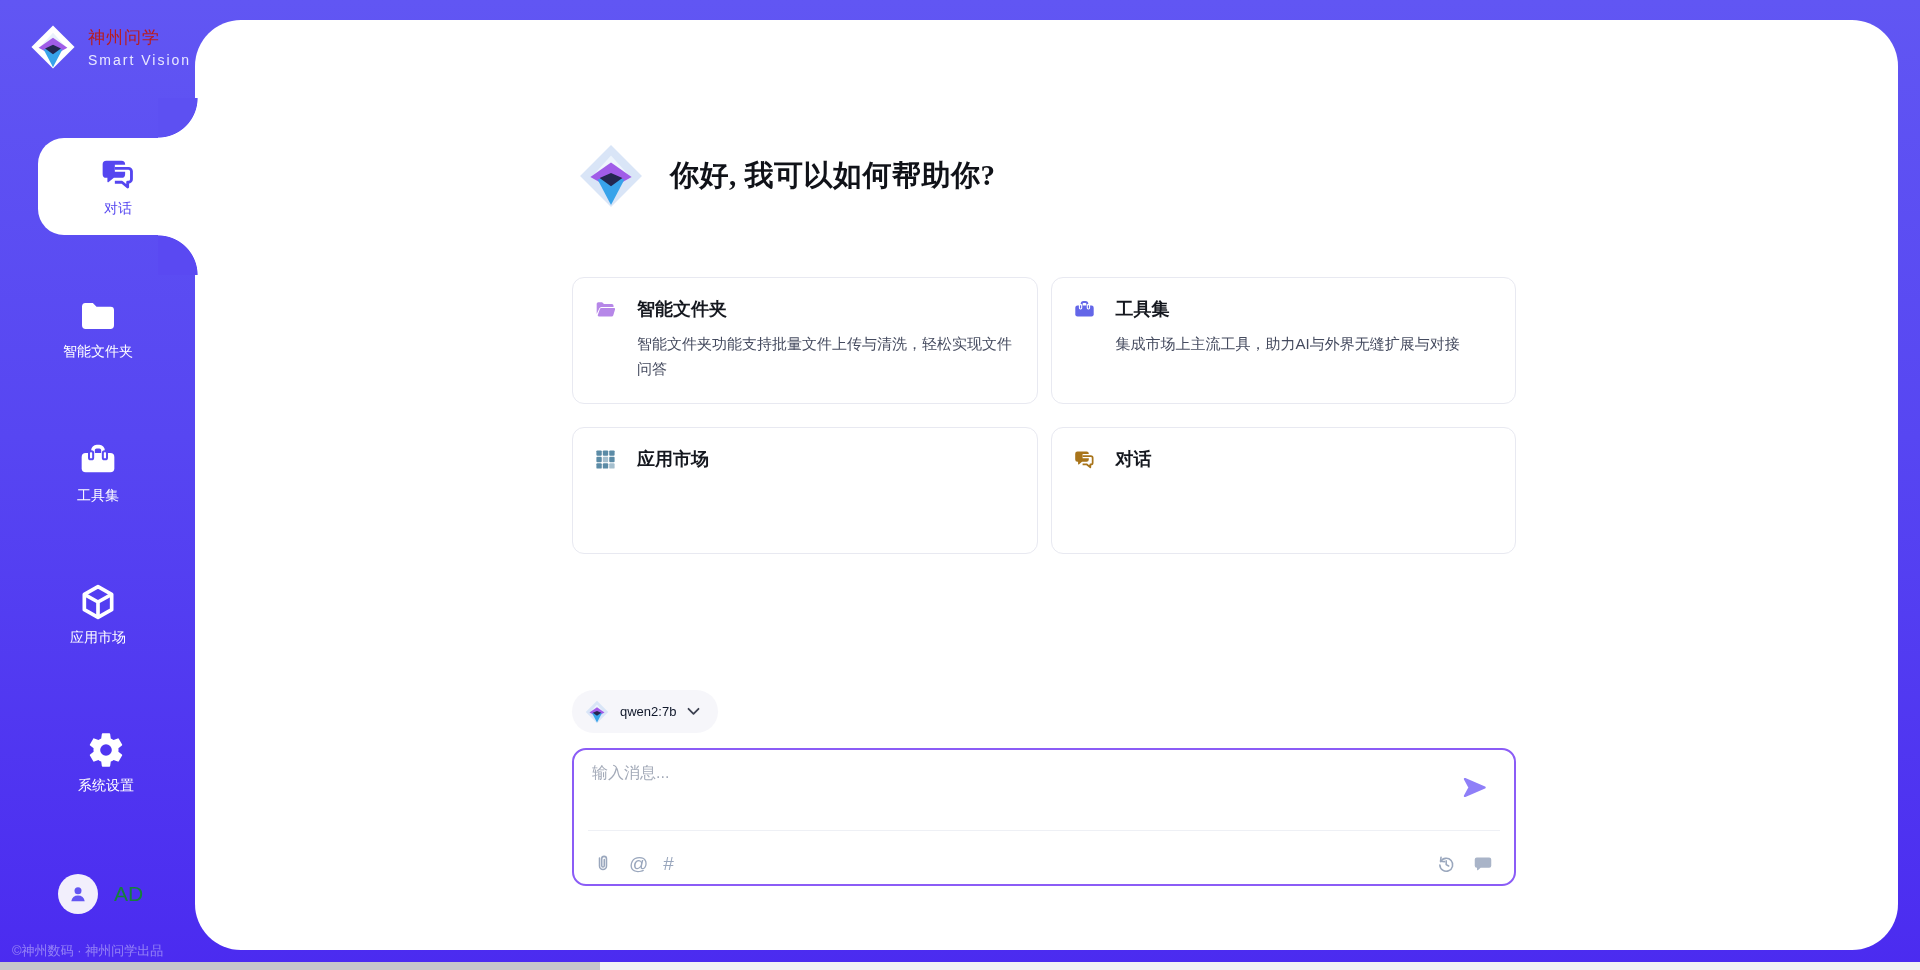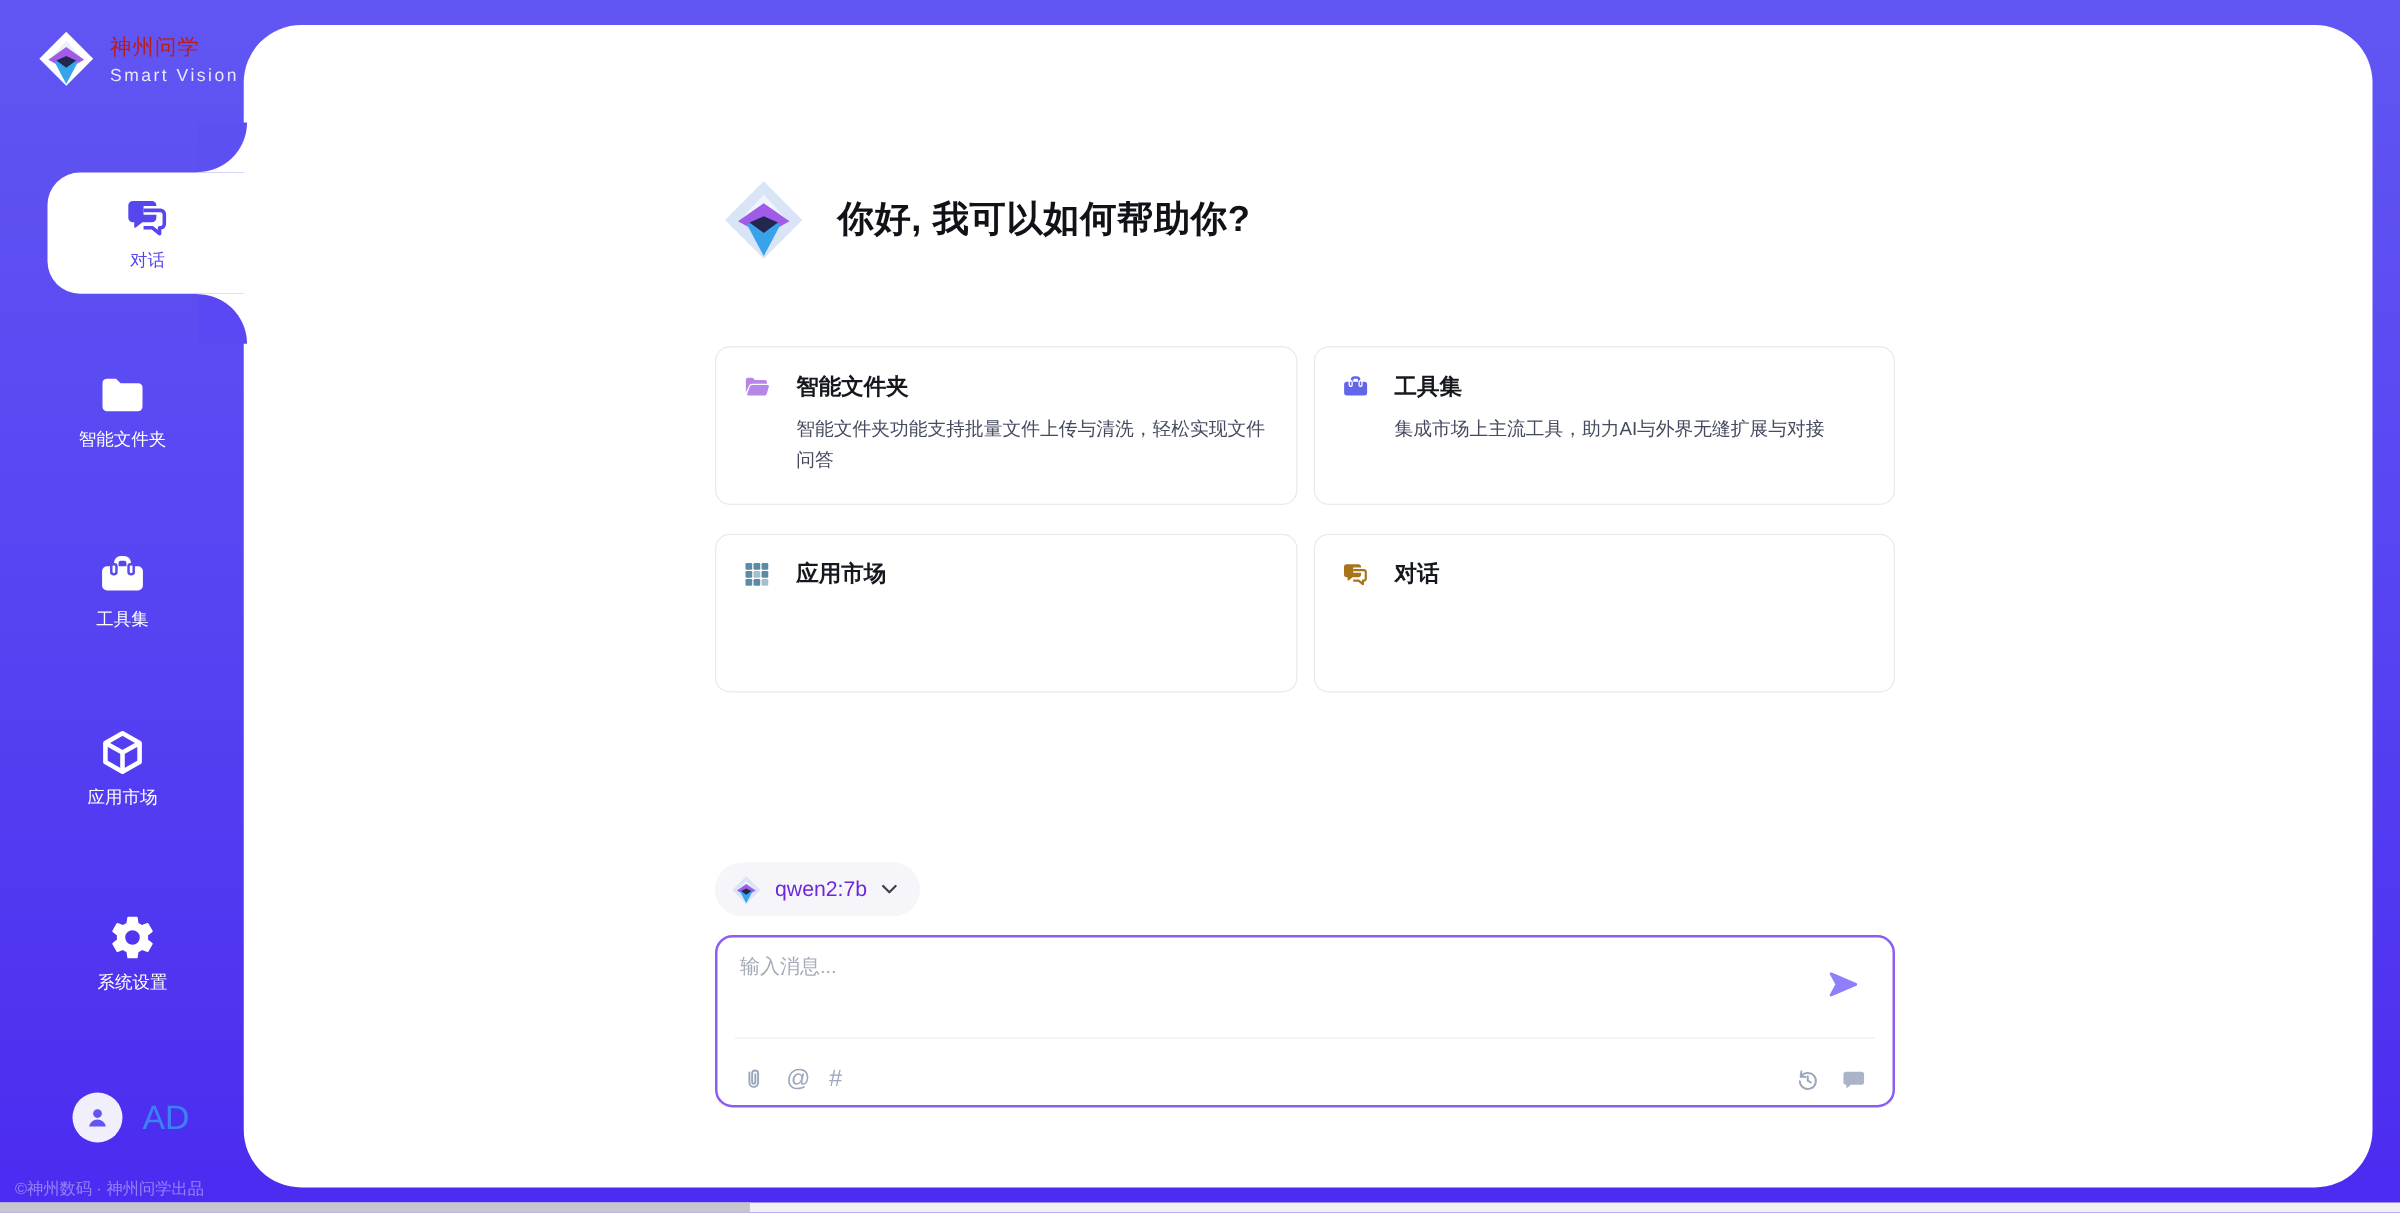--- a/index.html
+++ b/index.html
@@ -38,45 +38,45 @@
     display:flex; flex-direction:column; align-items:center; gap:7px; cursor:pointer; z-index:3; }
   .nav-label { font-size:14px; color:#ffffff; }
   .nav-ico { width:40px; height:40px; line-height:0; }
   .nav-ico svg { width:100%; height:100%; }
   .ni-2 { top:296px; } .ni-3 { top:440px; } .ni-4 { top:582px; } .ni-5 { top:730px;padding-left:16px; }
 
   .user-row { position:absolute; left:58px; top:874px; display:flex; align-items:center; gap:16px; z-index:3; cursor:pointer; }
   .avatar { width:40px; height:40px; border-radius:50%; background:#f2effc;
     display:flex; align-items:center; justify-content:center; }
   .avatar svg { width:24px; height:24px; }
-  .user-name { color:#3b82f6; font-size:27px; }
+  .user-name { color:#15803d; font-size:21px; }
 
   .footer { position:absolute; left:12px; top:942px; z-index:3;
     color:rgba(255,255,255,0.40); font-size:13px; white-space:nowrap; }
 
   
   .hero { position:absolute; left:578px; top:143px; display:flex; align-items:center; gap:26px; }
-  .greeting { font-size:29px; font-weight:800; color:#101218; letter-spacing:0.5px; }
+  .greeting { font-size:29px; font-weight:800; color:#101218; letter-spacing:0.5px;font-family:Liberation Serif, serif; }
 
   
   .cards { position:absolute; left:572px; top:277px; width:944px;
     display:grid; grid-template-columns:1fr 1fr; column-gap:13px; row-gap:23px; }
   .card { height:127px; background:#fff; border:1px solid #e8e9f1; border-radius:12px;
     padding:19px 24px 0 21px; cursor:pointer; }
   .card-head { display:flex; align-items:center; gap:20px; }
   .card-ico { width:23px; height:23px; line-height:0; }
   .card-ico svg { width:100%; height:100%; }
   .card-title { font-size:18px; font-weight:700; color:#15181f; }
   .card-desc { margin:10px 0 0 43px; font-size:15px; color:#454b5f; line-height:25px; }
 
   
   .model-pill { position:absolute; left:572px; top:690px; height:43px;
     display:inline-flex; align-items:center; gap:11px; padding:0 18px 0 13px;
     background:#f6f6fa; border-radius:22px; cursor:pointer; }
-  .model-name { font-size:17px; color:#6d28d9; }
+  .model-name { font-size:13px; color:#0f172a; }
   .chevron { width:13px; height:9px; line-height:0; }
 
   
   .composer { position:absolute; left:572px; top:748px; width:944px; height:138px;
     background:#fff; border:2px solid #8b5cf6; border-radius:14px; }
   .composer textarea { position:absolute; left:18px; top:13px; width:850px; height:62px;
     border:none; outline:none; resize:none; font-family:inherit;
     font-size:16px; color:#30353f; background:transparent; }
   .composer textarea::placeholder { color:#a3aab8; }
   .send-btn { position:absolute; right:26px; top:24px; width:27px; height:27px; cursor:pointer; line-height:0; }

